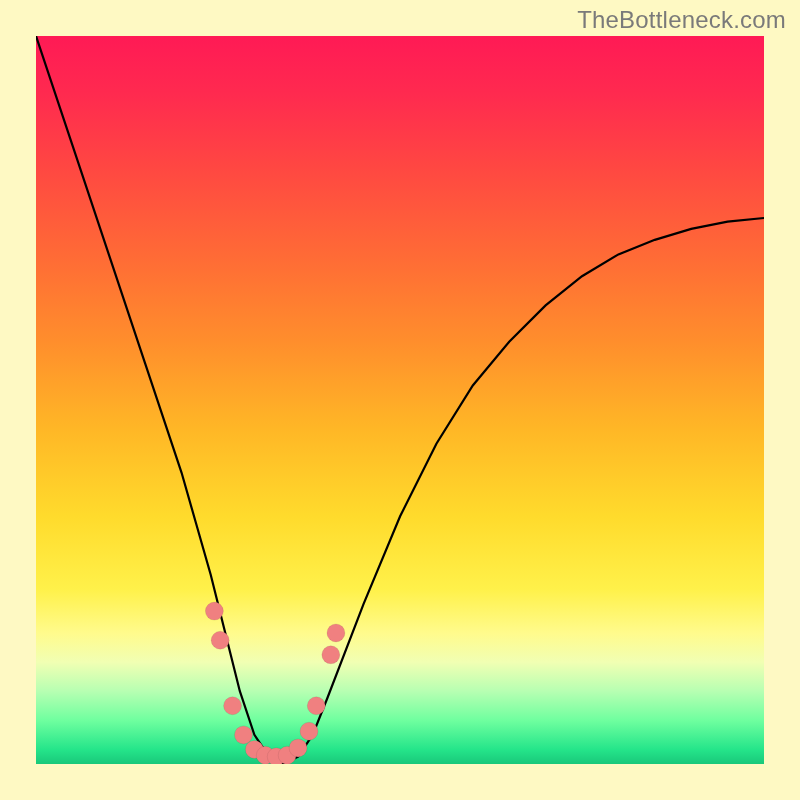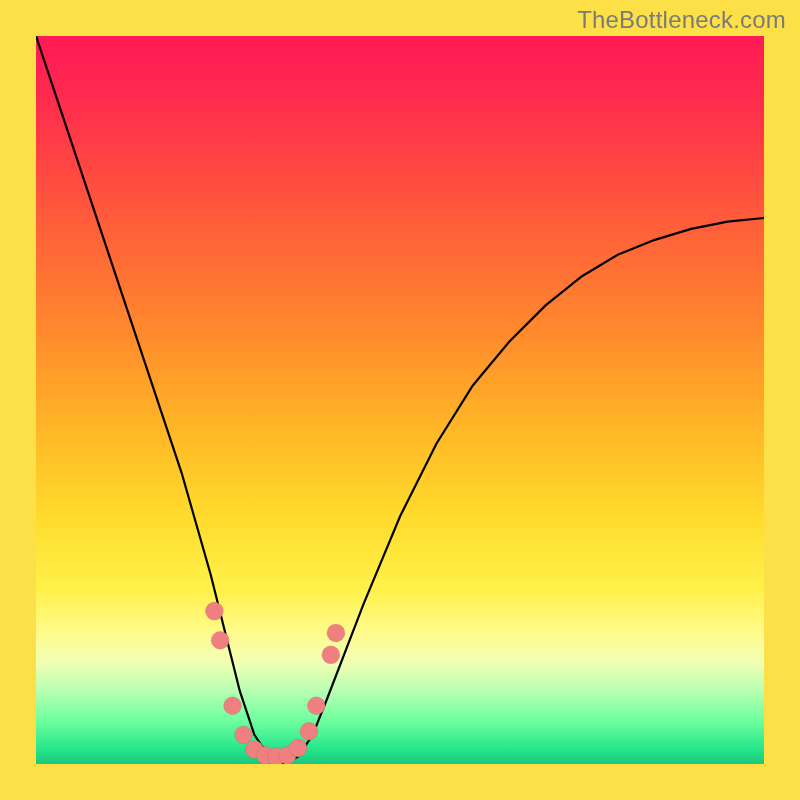--- a/index.html
+++ b/index.html
@@ -10,21 +10,21 @@
     overflow: hidden;
     background: #000;
     font-family: Arial, Helvetica, sans-serif;
   }
   .frame {
     position: absolute;
     left: 0;
     top: 0;
     width: 800px;
     height: 800px;
-    background: #fde047;
+    background: #fef9c3;
   }
   .plot {
     position: absolute;
     left: 36px;
     top: 36px;
     width: 728px;
     height: 728px;
     overflow: hidden;
   }
   

